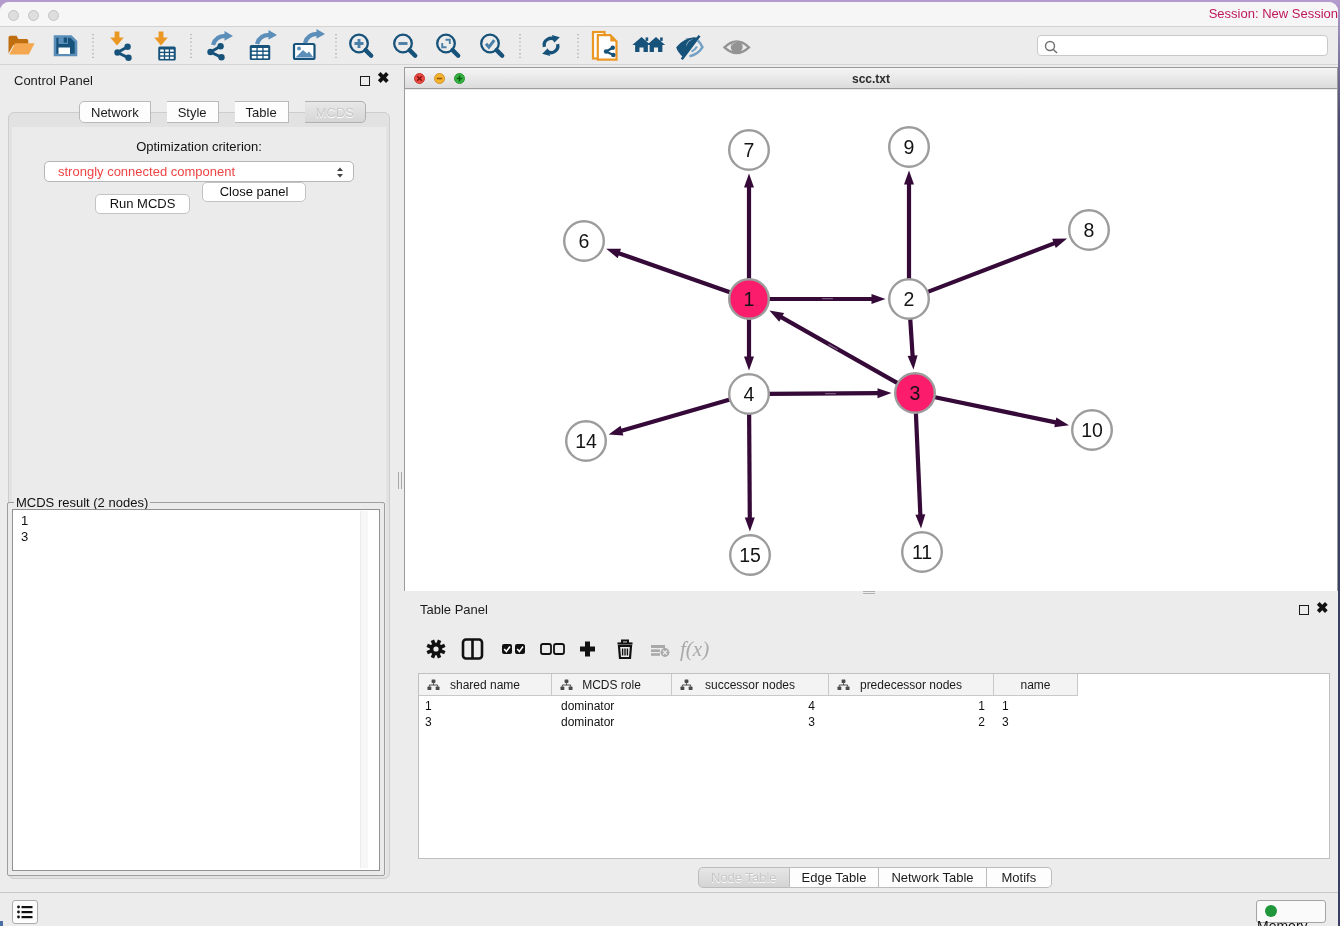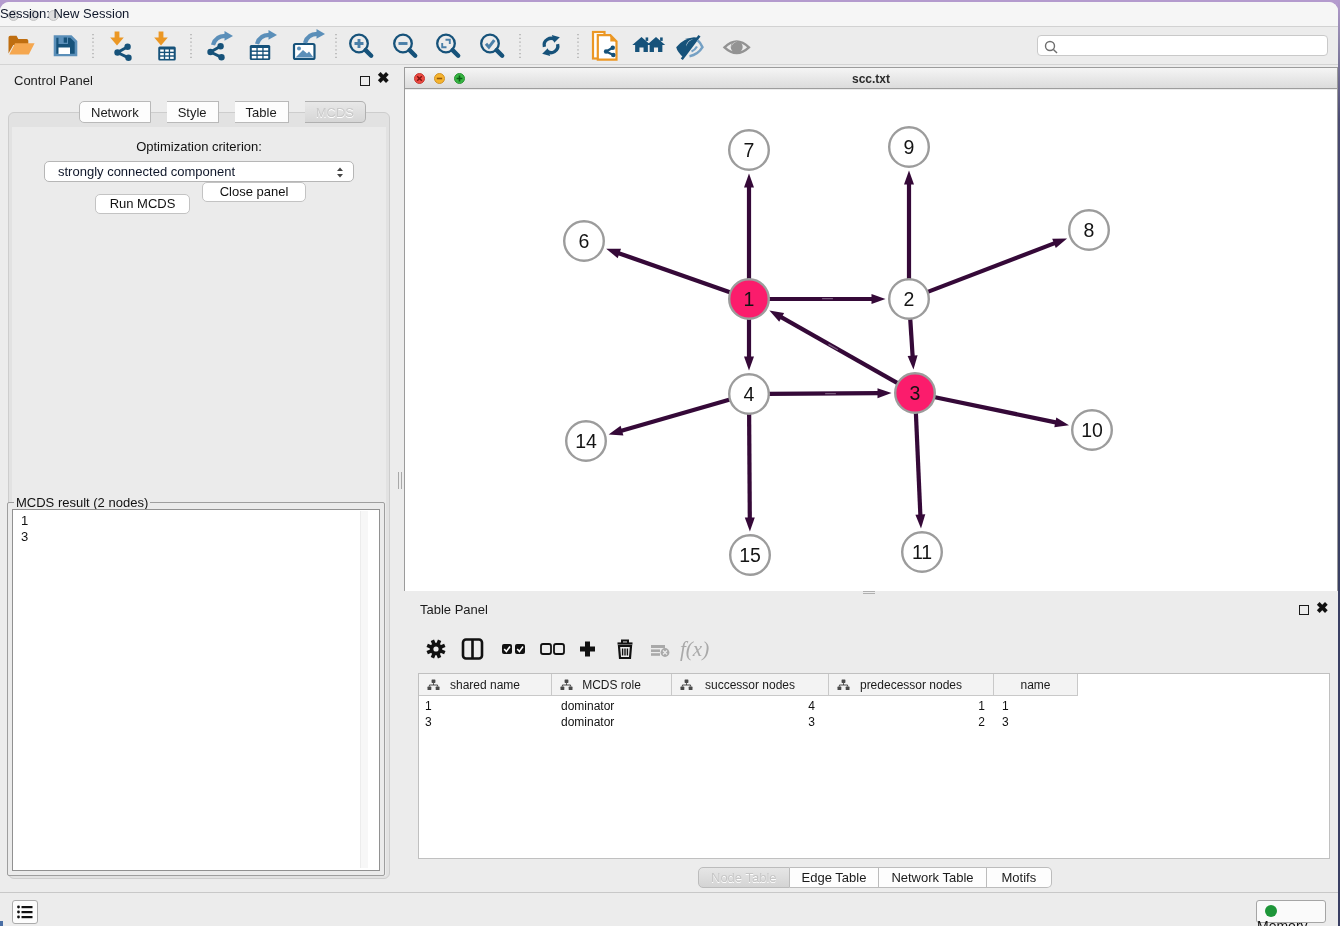--- a/index.html
+++ b/index.html
@@ -8,22 +8,22 @@
 #win {
   position:absolute; left:0; top:2px; width:1338px; height:924px;
   background:#ececec; border-radius:9px 9px 0 0;
   border-bottom:1px solid #55496b;
 }
 
 #titlebar { position:absolute; left:0; top:0; width:100%; height:25px;
   background:#f6f6f6; border-bottom:1px solid #d2d2d2; border-radius:9px 9px 0 0; }
 .tl-gray { position:absolute; top:7.5px; width:11px; height:11px; border-radius:50%;
   background:#dedede; border:1px solid #c4c4c4; }
-#wtitle { position:absolute; top:4px; left:0; width:100%; text-align:left;
-  font-size:13px; color:#0f172a; }
+#wtitle { position:absolute; top:4px; left:0; width:100%; text-align:right;
+  font-size:13px; color:#be185d; }
 
 #toolbar { position:absolute; left:0; top:26px; width:100%; height:37px;
   background:#ececec; border-bottom:1px solid #d4d4d4; }
 #searchbox { position:absolute; left:1037px; top:7px; width:291px; height:21px;
   background:#fff; border:1px solid #c9c9c9; border-radius:4px; }
 
 #cpanel { position:absolute; left:0; top:63px; width:398px; height:827px; background:#ececec;padding-left:22px; }
 #cp-title { position:absolute; left:14px; top:8px; font-size:13px; color:#1c1c1c; }
 .hdr-sq { position:absolute; top:11px; width:10px; height:10px; border:1.5px solid #1a1a1a; }
 .hdr-x { position:absolute; top:4px; font-size:15px; font-weight:bold; color:#111; }
@@ -34,21 +34,21 @@
 .tab { height:22px; font-size:13px; color:#1b1b1b; background:#fdfdfd;
   border:1px solid #b9b9b9; border-left:none; padding:0 11px;
   display:flex; align-items:center; justify-content:center; }
 .tab.first { border-left:1px solid #b9b9b9; border-radius:5px 0 0 5px; }
 .tab.sel { background:linear-gradient(#e8e8e8,#d6d6d6); color:#c9c9c9;
   text-shadow:0 1px 0 #fff; border-radius:0 5px 5px 0; border-color:#b0b0b0; }
 #opt-label { position:absolute; left:0; top:12px; width:100%; text-align:center;
   font-size:13px; color:#111; }
 #combo { position:absolute; left:32px; top:34px; width:310px; height:21px;
   background:#fff; border:1px solid #b6b6b6; border-radius:5px;
-  font-size:13px; color:#0f172a; line-height:19px; padding-left:13px; }
+  font-size:13px; color:#ef4444; line-height:19px; padding-left:13px; }
 #combo .arrows { position:absolute; right:6px; top:1px; }
 .btn { position:absolute; height:20px; background:#fff; border:1px solid #c3c3c3;
   border-radius:5px; font-size:13px; color:#111; text-align:center; line-height:18px; }
 
 #mcds-group { position:absolute; left:7px; top:437px; z-index:4; background:#ebebeb; width:378px; height:374px;
   border:1px solid #9e9e9e; border-radius:2px; }
 #mcds-label { position:absolute; left:6px; top:-8px; background:#ebebeb;
   font-size:13px; color:#111; padding:0 2px; }
 #mcds-text { position:absolute; left:4px; top:6px; width:368px; height:362px;
   background:#fff; border:1px solid #919191; font-size:13px; color:#111; }

